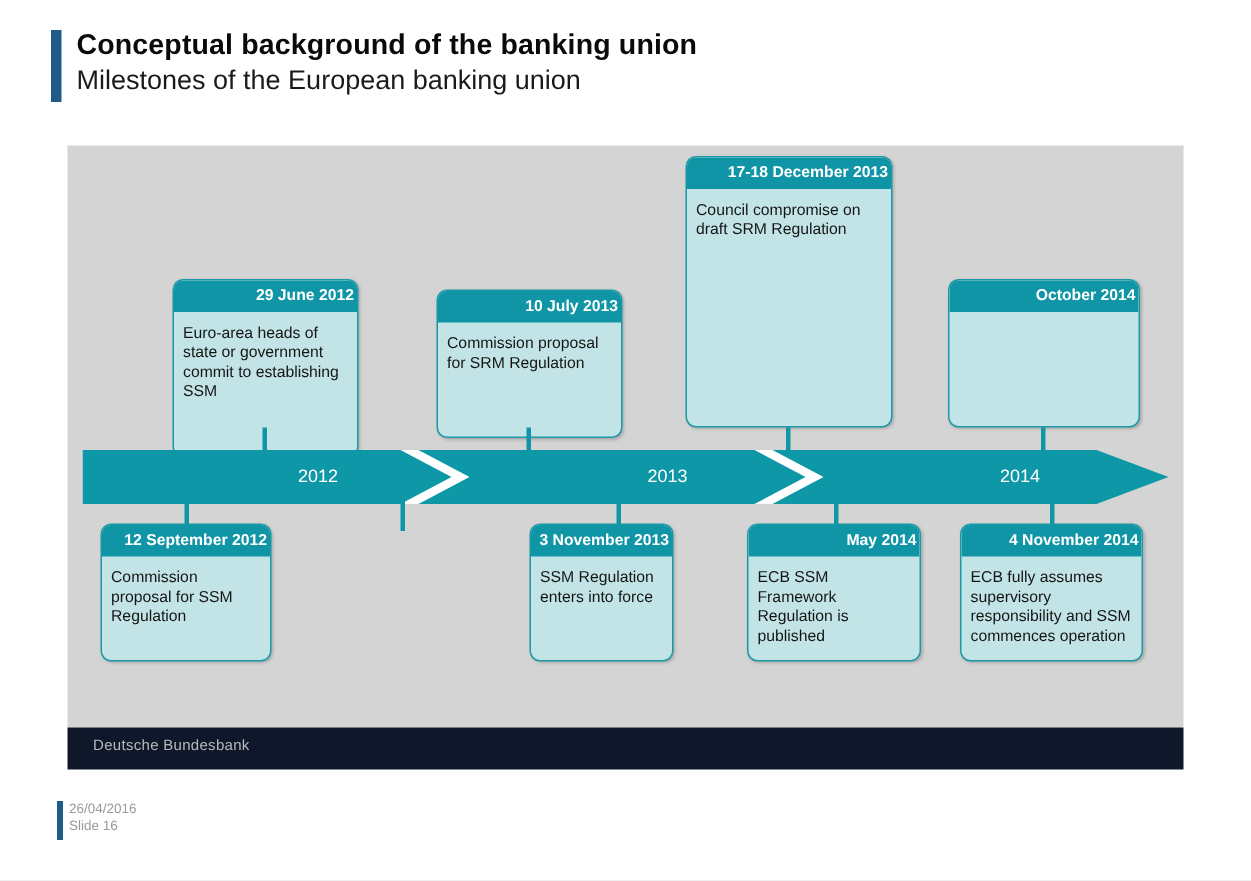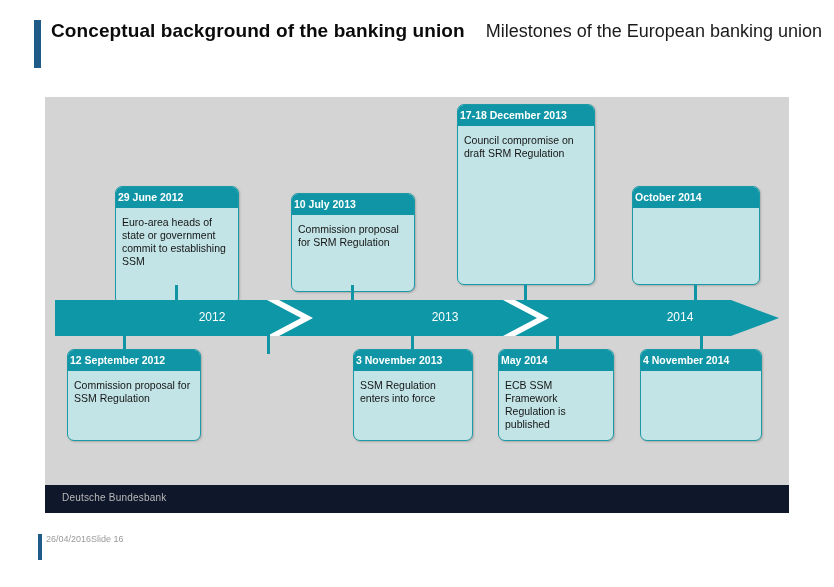--- a/index.html
+++ b/index.html
@@ -32,23 +32,22 @@
   }
   .title-accent {
     width: 7px;
     height: 48px;
     background: #1f5b87;
     margin-right: 10px;
     flex: 0 0 auto;
   }
   .title-texts {
     display: flex;
-    flex-direction: row;
+    flex-direction: column;
     justify-content: center;
-    gap: 21px;
   }
   .title-main {
     font-size: 19px;
     font-weight: bold;
     color: #0a0a0a;
     line-height: 22px;
     letter-spacing: 0.1px;
     white-space: nowrap;
   }
   .title-sub {
@@ -97,20 +96,21 @@
   }
   .meta-accent {
     width: 4px;
     height: 26px;
     background: #1f5b87;
     margin-right: 4px;
     flex: 0 0 auto;
   }
   .meta-lines {
     display: flex;
+    flex-direction: column;
   }
   .meta-line {
     font-size: 9px;
     color: #9a9a9a;
     line-height: 11px;
   }
 
   
   .arrow-wrap {
     position: absolute;
@@ -142,21 +142,21 @@
     border-radius: 7px;
     box-sizing: border-box;
     overflow: hidden;
     box-shadow: 1px 1px 2px rgba(120,120,120,0.45);
   }
   .box-head {
     background: #0f95a5;
     color: #ffffff;
     font-size: 10.5px;
     font-weight: bold;
-    text-align: left;
+    text-align: right;
     padding: 4px 2px 5px 2px;
     line-height: 12px;
   }
   .box-body {
     color: #151515;
     font-size: 10.5px;
     line-height: 13px;
     text-align: left;
     padding: 8px 6px;
   }
@@ -228,44 +228,47 @@
       <div class="arrow-year year-2013">2013</div>
       <div class="arrow-year year-2014">2014</div>
     </div>
 
     <div class="stem" style="left:78px; top:235px; height:22px;"></div>
     <div class="stem" style="left:222px; top:235px; height:22px;"></div>
     <div class="stem" style="left:366px; top:235px; height:22px;"></div>
     <div class="stem" style="left:511px; top:235px; height:22px;"></div>
     <div class="stem" style="left:655px; top:235px; height:22px;"></div>
 
-    <div class="box" style="left:22px; top:252px; width:134px; height:92px;">
+    <div class="box" style="left:22px; top:252px; width:114px; height:92px;">
       <div class="box-head">12 September 2012</div>
       <div class="box-body">
         <p>Commission proposal for SSM Regulation</p>
       </div>
     </div>
 
 
-    <div class="box" style="left:308px; top:252px; width:120px; height:92px;">
+    <div class="box" style="left:308px; top:252px; width:96px; height:92px;">
       <div class="box-head">3 November 2013</div>
       <div class="box-body">
         <p>SSM Regulation enters into force</p>
       </div>
     </div>
 
     <div class="box" style="left:453px; top:252px; width:116px; height:92px;">
       <div class="box-head">May 2014</div>
       <div class="box-body">
         <p>ECB SSM Framework Regulation is published</p>
       </div>
     </div>
 
     <div class="box" style="left:595px; top:252px; width:122px; height:92px;">
       <div class="box-head">4 November 2014</div>
+      <div class="box-body">
+        <p>ECB fully assumes supervisory responsibility and SSM commences operation</p>
+      </div>
     </div>
 
   </div>
 
   <div class="footer-band">
     <div class="footer-org">Deutsche Bundesbank</div>
   </div>
 
   <div class="slide-meta">
     <div class="meta-accent"></div>

